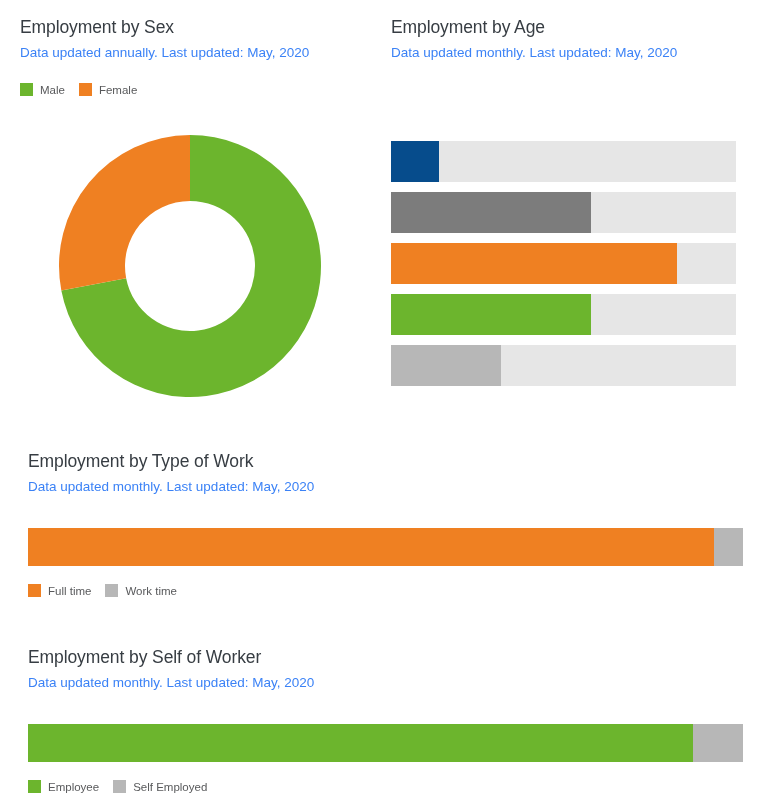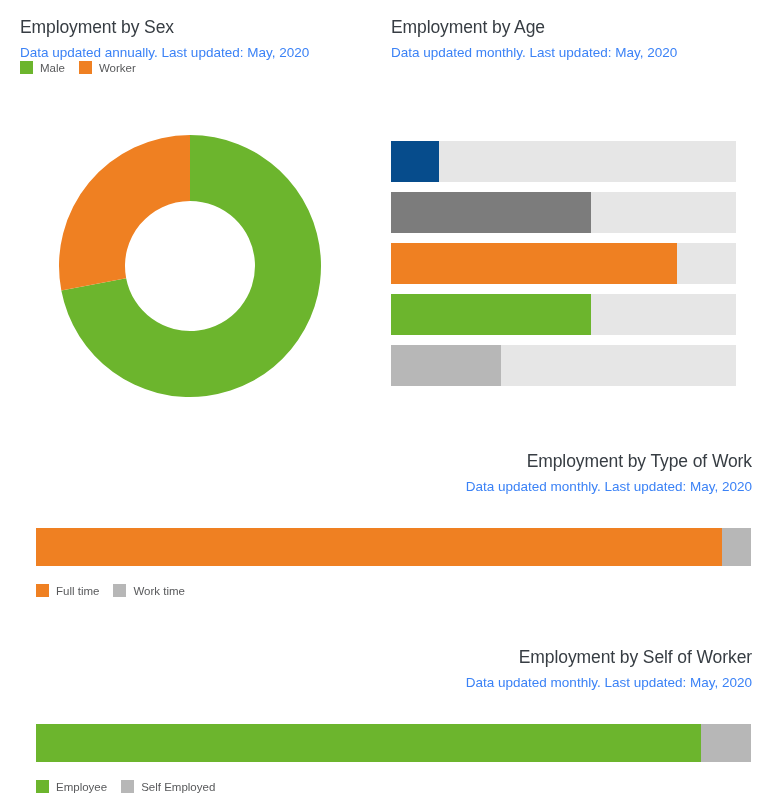--- a/index.html
+++ b/index.html
@@ -58,21 +58,21 @@
     top: 18px;
     width: 350px;
   }
   #age-panel {
     position: absolute;
     left: 391px;
     top: 18px;
     width: 360px;
   }
   .panel-head-sub { margin-top: 9px; }
-  .panel-legend { }
+  .panel-legend { margin-top: 22px; }
 
   #donut-wrap {
     position: absolute;
     left: 40px;
     top: 116px;
   }
 
   
   #age-bars {
     position: absolute;
@@ -90,21 +90,21 @@
   }
   .track:last-child { margin-bottom: 0; }
   .track .fill {
     position: absolute;
     left: 0;
     top: 0;
     bottom: 0;
   }
 
   
-  .wide-panel { position: absolute; left: 36px; width: 716px; text-align: right; }
+  .wide-panel { position: absolute; left: 28px; width: 716px; }
   #work-panel { top: 452px; }
   #class-panel { top: 648px; }
 
   .stacked-bar {
     position: relative;
     width: 715px;
     height: 38px;
     display: flex;
     margin-top: 33px;
     overflow: hidden;
@@ -118,21 +118,21 @@
 <div id="sex-panel">
   <h2 class="panel-title">Employment by Sex</h2>
   <p class="panel-sub panel-head-sub">Data updated annually. Last updated: May, 2020</p>
   <div class="legend panel-legend">
     <div class="legend-item">
       <span class="swatch" style="background: rgb(108, 181, 45);"></span>
       <span class="legend-label">Male</span>
     </div>
     <div class="legend-item">
       <span class="swatch" style="background: rgb(239, 128, 34);"></span>
-      <span class="legend-label">Worker</span>
+      <span class="legend-label">Female</span>
     </div>
   </div>
 </div>
 
 <div id="donut-wrap">
   <svg width="300" height="300" viewBox="0 0 300 300">
     <g id="donut-slices" transform="translate(150,150)">
         <path d="M 8.021436534415163e-15 -131 A 131 131 0 1 1 -128.6796298454582 24.54695221072992 L -63.84867129736477 12.179785448072098 A 65 65 0 1 0 3.980102097228898e-15 -65 Z" fill="#6cb52d"></path>
         <path d="M -128.6796298454582 24.54695221072992 A 131 131 0 0 1 -2.4064309603245488e-14 -131 L -1.1940306291686693e-14 -65 A 65 65 0 0 0 -63.84867129736477 12.179785448072098 Z" fill="#ef8022"></path>
       </g>

